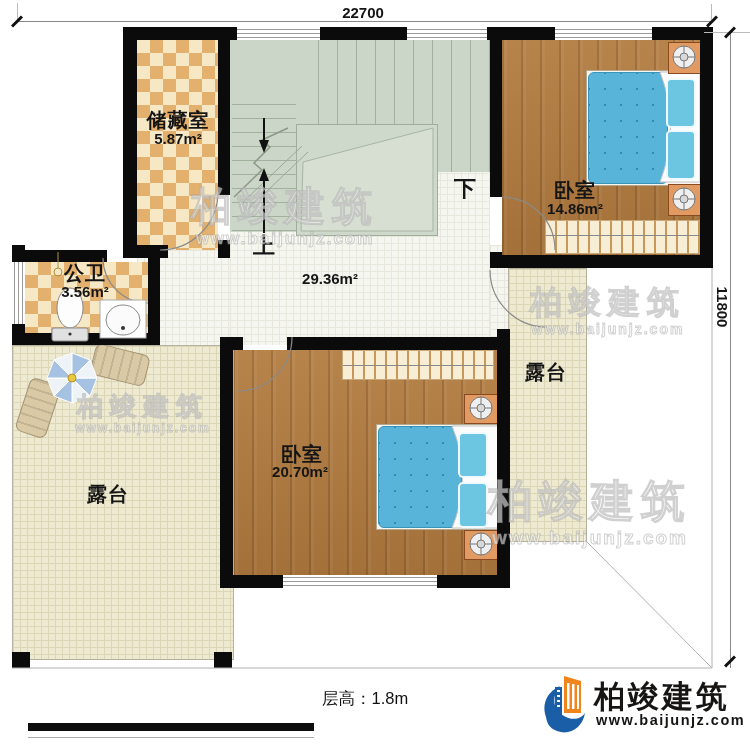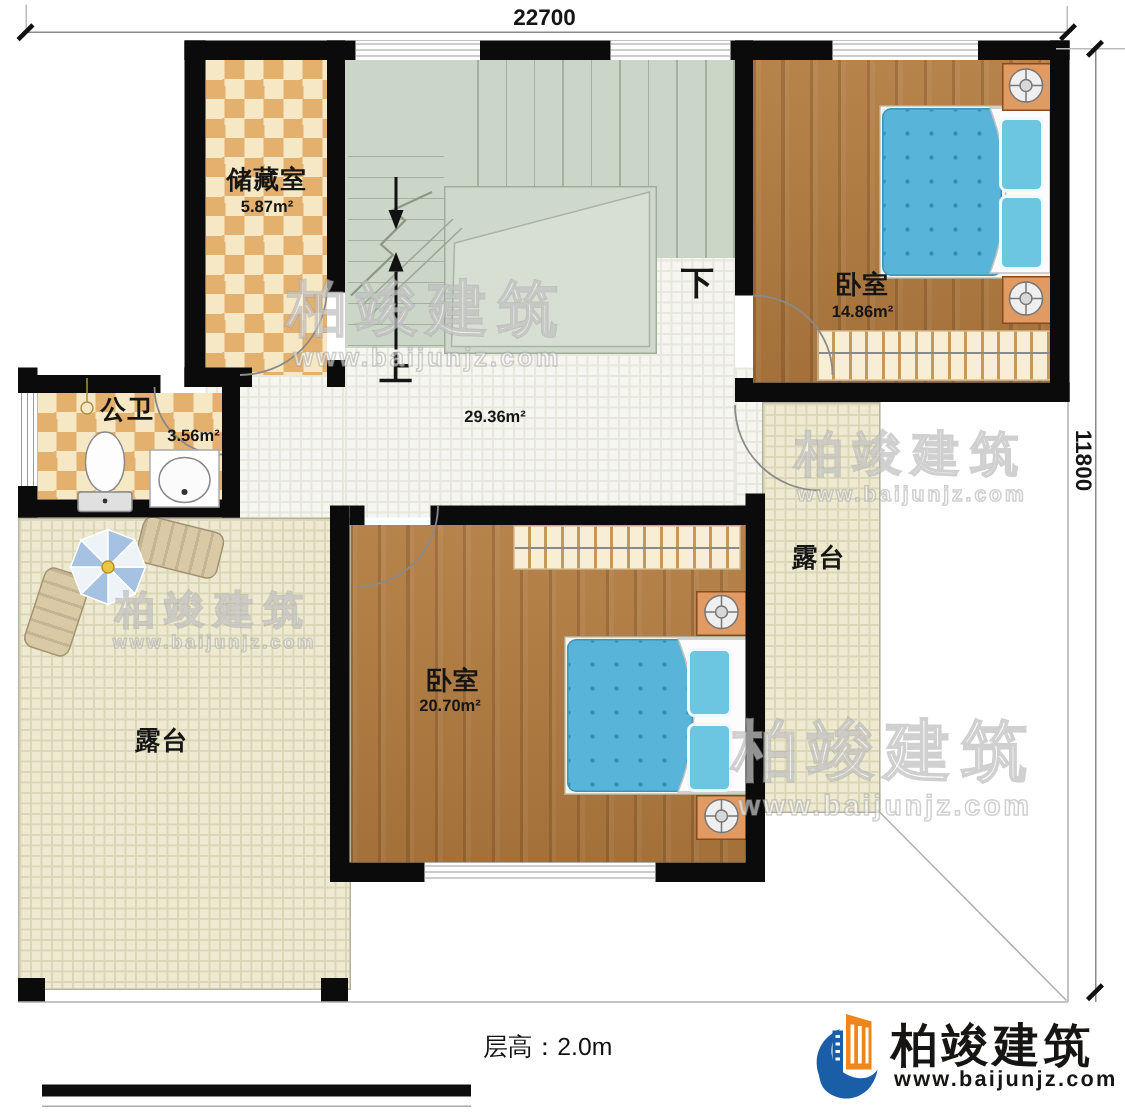--- a/index.html
+++ b/index.html
@@ -35,22 +35,22 @@
   .bedframe{position:absolute;background:#faf6ee;border:1px solid #b0a890;}
   .mattress{position:absolute;background-color:#58b4d8;border:1px solid #3a93b8;border-radius:6px;
     background-image:radial-gradient(circle,#2e8cb4 1.3px,transparent 1.5px);background-size:16px 16px;background-position:8px 8px;}
   .pillow{position:absolute;background:#6cc6e2;border:2px solid #eefafd;border-radius:5px;}
   .nstand{position:absolute;background:#e09a62;border:1px solid #8a4a20;}
   .lounger{position:absolute;background-color:#d9c9a4;border:1px solid #a29272;border-radius:7px;}
   .lounger.h{background-image:repeating-linear-gradient(90deg,rgba(0,0,0,.10) 0 2px,transparent 2px 9px);}
   .lounger.v{background-image:repeating-linear-gradient(rgba(0,0,0,.10) 0 2px,transparent 2px 9px);}
   
   .lbl{position:absolute;transform:translate(-50%,-50%);white-space:nowrap;font-weight:bold;color:#151515;text-align:center;}
-  .room-name{font-size:17px;letter-spacing:1px;}
-  .room-area{font-size:11px;}
+  .room-name{font-size:20px;letter-spacing:1px;}
+  .room-area{font-size:15px;}
   .dir{font-size:22px;}
   .dim{font-size:15px;font-weight:bold;}
   .dimline{position:absolute;background:#8a8a8a;}
   .thin{position:absolute;background:#bbb;}
   .tick{position:absolute;width:14px;height:3px;background:#111;transform:rotate(-45deg);}
   
   .wm{position:absolute;color:rgba(255,255,255,.55);-webkit-text-stroke:1px rgba(150,150,150,.45);
       font-weight:bold;text-align:center;pointer-events:none;line-height:1.15;}
   .wm .l1{letter-spacing:7px;}
   .wm .l2{letter-spacing:2px;}
@@ -219,21 +219,21 @@
   <div class="tick" style="left:10px;top:20px;"></div>
   <div class="tick" style="left:705px;top:20px;"></div>
   <div class="tick" style="left:723px;top:31px;"></div>
   <div class="tick" style="left:723px;top:660px;"></div>
   <div class="lbl dim" style="left:363px;top:12px;">22700</div>
   <div class="lbl dim" style="left:722px;top:307px;transform:translate(-50%,-50%) rotate(90deg);">11800</div>
 
   <div class="lbl room-name" style="left:178px;top:120px;">储藏室</div>
   <div class="lbl room-area" style="left:178px;top:138px;">5.87m²</div>
   <div class="lbl room-name" style="left:85px;top:273px;">公卫</div>
-  <div class="lbl room-area" style="left:85px;top:291px;margin-left:44px;">3.56m²</div>
+  <div class="lbl room-area" style="left:85px;top:291px;">3.56m²</div>
   <div class="lbl room-name" style="left:575px;top:190px;">卧室</div>
   <div class="lbl room-area" style="left:575px;top:208px;">14.86m²</div>
   <div class="lbl room-name" style="left:302px;top:454px;">卧室</div>
   <div class="lbl room-area" style="left:300px;top:471px;">20.70m²</div>
   <div class="lbl room-area" style="left:330px;top:278px;">29.36m²</div>
   <div class="lbl room-name" style="left:108px;top:494px;">露台</div>
   <div class="lbl room-name" style="left:546px;top:372px;">露台</div>
   <div class="lbl dir" style="left:264px;top:246px;">上</div>
   <div class="lbl dir" style="left:465px;top:189px;">下</div>
 
@@ -250,21 +250,21 @@
     <div class="l2" style="font-size:12px;">www.baijunjz.com</div>
   </div>
   <div class="wm" style="left:450px;top:476px;width:280px;">
     <div class="l1" style="font-size:44px;">柏竣建筑</div>
     <div class="l2" style="font-size:19px;">www.baijunjz.com</div>
   </div>
 
   <div class="frule1"></div>
   <div class="frule2"></div>
   <div class="finfo">
-    <div><span>层高：</span><span>2.0m</span></div>
+    <div><span>层高：</span><span>1.8m</span></div>
   </div>
   <svg class="abs" style="left:538px;top:671px;" width="52" height="66" viewBox="0 0 52 66">
     <path d="M8 46 C3 31 11 20 22 15 C13 26 15 39 26 45 C35 50 43 48 47 42 C45 56 32 65 19 60 C11 57 9 52 8 46 Z" fill="#1a5ea8"></path>
     <polygon points="26,5 43,10 43,42 26,42" fill="#f0851c"></polygon>
     <rect x="29" y="12" width="2.5" height="26" fill="#fff"></rect>
       <rect x="34" y="13" width="2.5" height="25" fill="#fff"></rect>
       <rect x="39" y="14" width="2" height="24" fill="#fff"></rect>
     <rect x="17" y="16" width="7" height="30" fill="#1a5ea8"></rect>
     <rect x="19" y="19" width="3" height="2" fill="#fff"></rect>
       <rect x="19" y="24" width="3" height="2" fill="#fff"></rect>

